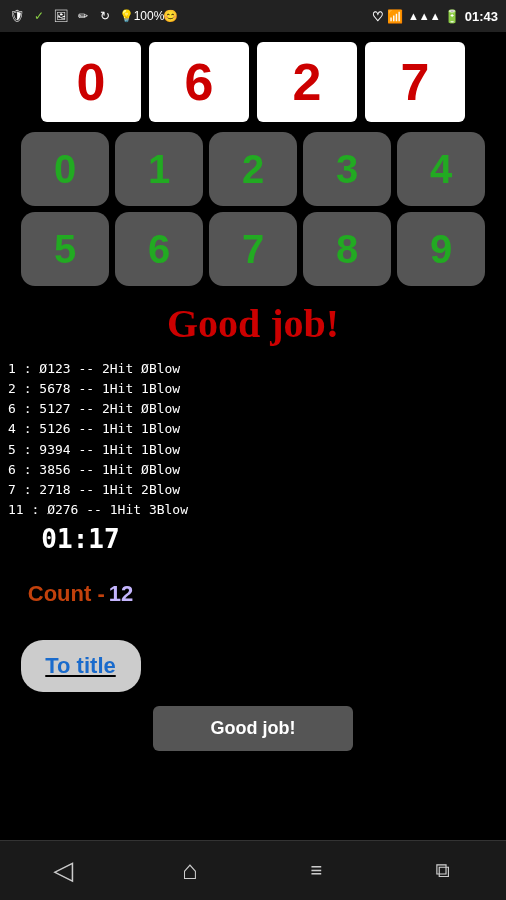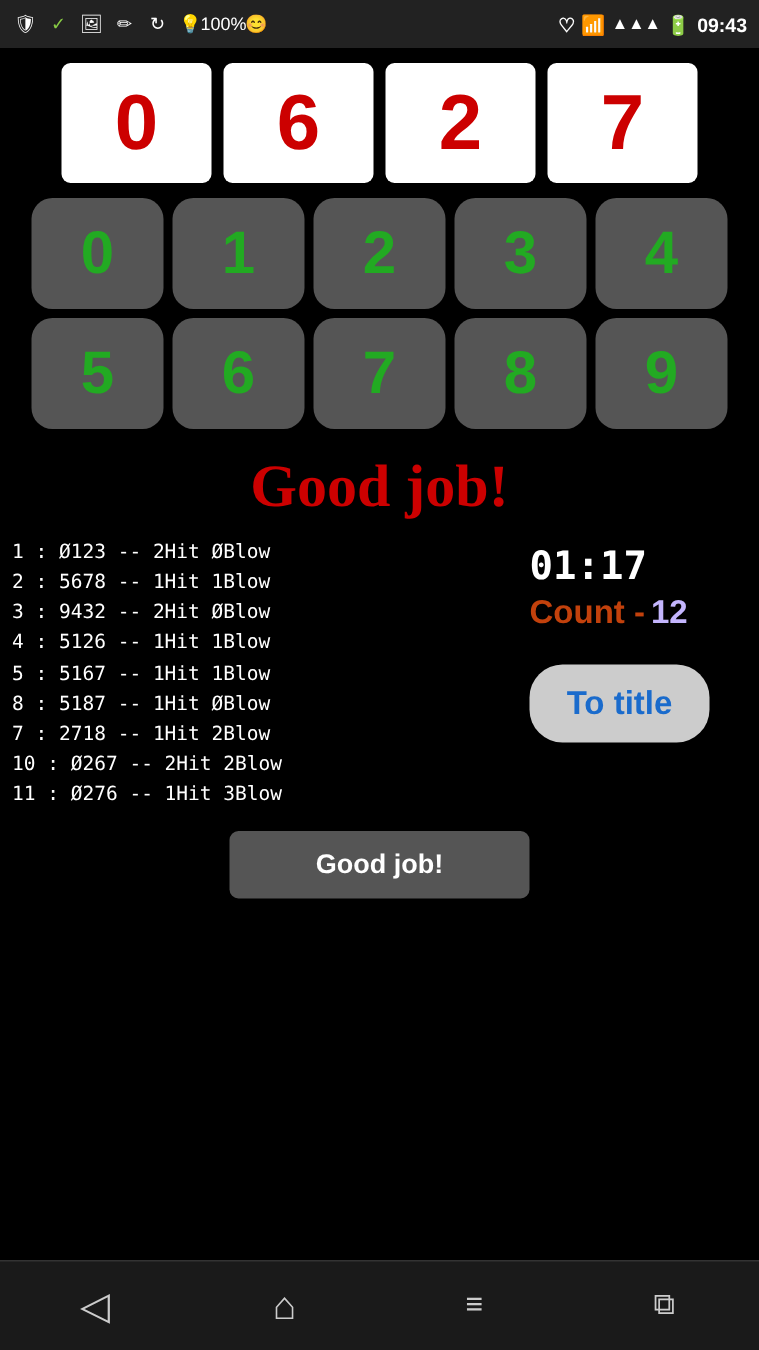--- a/index.html
+++ b/index.html
@@ -104,35 +104,37 @@
       font-weight: bold;
       color: #cc0000;
       margin-bottom: 12px;
       font-family: serif;
     }
 
     
     #game-info {
       display: flex;
       gap: 0;
+      flex-direction: column;
     }
     #history {
       flex: 1;
       color: #fff;
       font-size: 13px;
       line-height: 1.55;
       font-family: monospace;
     }
     #stats {
       width: 145px;
       display: flex;
       flex-direction: column;
-      align-items: flex-start;
+      align-items: center;
       padding-top: 4px;
-      gap: 2px;
+      gap: 27px;
+      text-decoration: underline;
     }
     #timer {
       color: #fff;
       font-size: 26px;
       font-weight: bold;
       font-family: monospace;
     }
     #count-area {
       display: flex;
       align-items: center;
@@ -154,21 +156,21 @@
       width: 120px;
       height: 52px;
       display: flex;
       align-items: center;
       justify-content: center;
       font-size: 22px;
       color: #1a6bcc;
       font-weight: bold;
       cursor: pointer;
       border: none;
-      margin-top: 20px;
+      margin-top: 6px;
     }
 
     
     #good-job-popup {
       background: #555;
       color: #fff;
       font-size: 18px;
       font-weight: bold;
       text-align: center;
       padding: 12px 30px;
@@ -217,21 +219,21 @@
     <span class="status-icon">↻</span>
     <span class="status-icon">💡</span>
     <span class="status-icon" style="font-size:12px;color:#fff;">100%</span>
     <span class="status-icon">😊</span>
   </div>
   <div class="status-right">
     <span>♡</span>
     <span>📶</span>
     <span style="font-size:11px;">▲▲▲</span>
     <span>🔋</span>
-    <span>09:43</span>
+    <span>01:43</span>
   </div>
 </div>
 
 <div id="main">
 
   <div id="number-display">
     <div class="number-cell">0</div>
     <div class="number-cell">6</div>
     <div class="number-cell">2</div>
     <div class="number-cell">7</div>
@@ -253,26 +255,25 @@
       <button class="key-btn">9</button>
     </div>
   </div>
 
   <div id="good-job">Good job!</div>
 
   <div id="game-info">
     <div id="history">
         <div>1 : Ø123 -- 2Hit ØBlow</div>
         <div>2 : 5678 -- 1Hit 1Blow</div>
-        <div>3 : 9432 -- 2Hit ØBlow</div>
+        <div>6 : 5127 -- 2Hit ØBlow</div>
         <div>4 : 5126 -- 1Hit 1Blow</div>
-        <div>5 : 5167 -- 1Hit 1Blow</div>
-        <div>8 : 5187 -- 1Hit ØBlow</div>
+        <div>5 : 9394 -- 1Hit 1Blow</div>
+        <div>6 : 3856 -- 1Hit ØBlow</div>
         <div>7 : 2718 -- 1Hit 2Blow</div>
-        <div>10 : Ø267 -- 2Hit 2Blow</div>
         <div>11 : Ø276 -- 1Hit 3Blow</div>
       </div>
     <div id="stats">
       <div id="timer">01:17</div>
       <div id="count-area">
         <span id="count-label">Count -</span>
         <span id="count-value">12</span>
       </div>
       <button id="to-title-btn">To title</button>
     </div>

